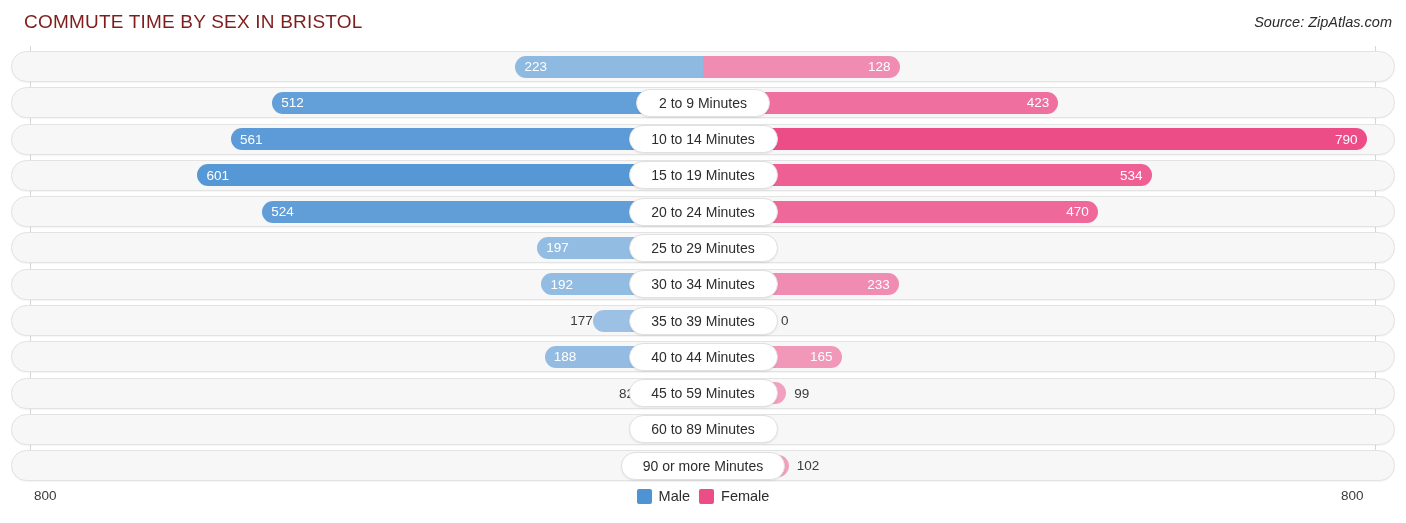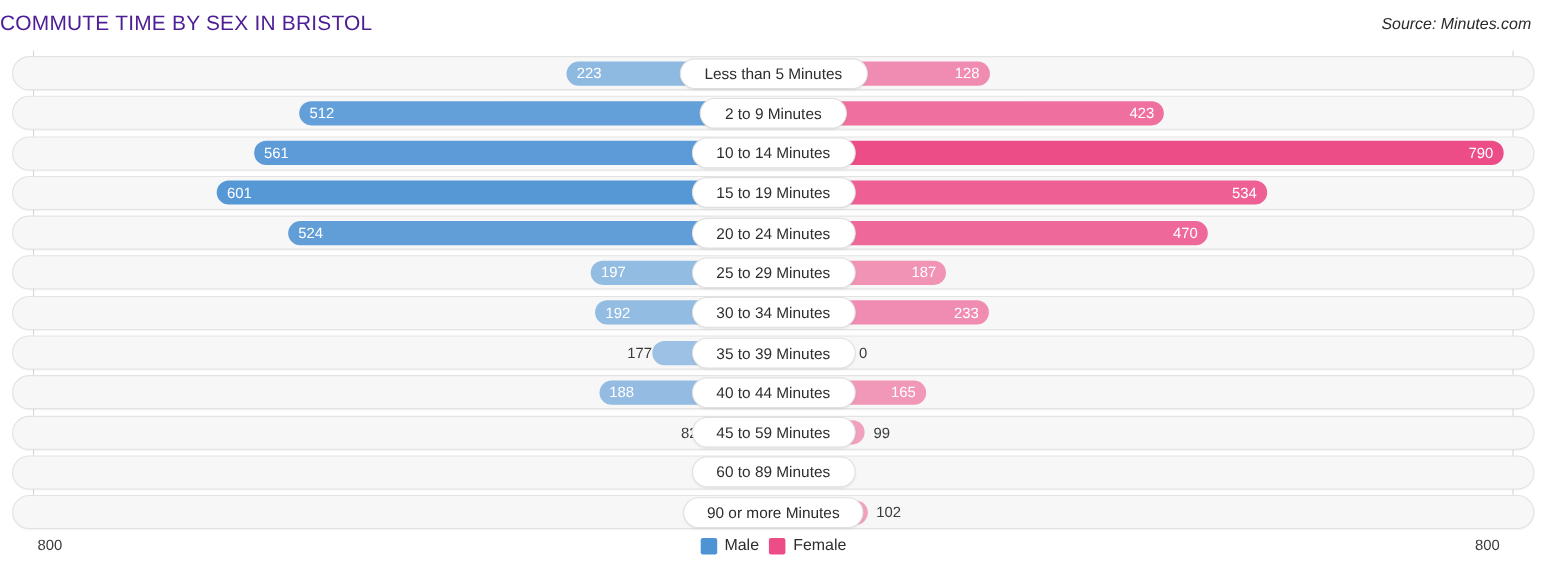--- a/index.html
+++ b/index.html
@@ -7,22 +7,22 @@
     width:1406px;height:523px;
     background:#ffffff;
     font-family:"Liberation Sans",sans-serif;
     overflow:hidden;
     position:relative;
   }
   .header{
     position:absolute;top:0;left:0;width:1406px;height:46px;
   }
   .chart-title{
-    position:absolute;left:0;top:11px;
-    font-size:19px;color:#4c1d95;letter-spacing:.2px;
+    position:absolute;left:24px;top:11px;
+    font-size:19px;color:#7f1d1d;letter-spacing:.2px;
     white-space:nowrap;
   }
   .chart-source{
     position:absolute;right:14px;top:14px;
     font-size:14.5px;color:#2b2b2b;font-style:italic;
     white-space:nowrap;
   }
   .plot{
     position:absolute;left:0;top:46px;width:1406px;height:436px;
   }
@@ -101,37 +101,36 @@
   }
   .legend-item{display:flex;align-items:center;gap:7px;}
   .swatch{width:15px;height:15px;border-radius:2px;display:block;}
   .legend-label{font-size:14.5px;color:#2d2d2d;}
 </style>
 </head>
 <body>
 
 <div class="header">
   <div class="chart-title">COMMUTE TIME BY SEX IN BRISTOL</div>
-  <div class="chart-source">Source: Minutes.com</div>
+  <div class="chart-source">Source: ZipAtlas.com</div>
 </div>
 
 <div class="plot">
   <div class="gridline grid-left"></div>
   <div class="gridline grid-right"></div>
   <div class="rows" id="rows">
       <div class="row">
         <div class="track"></div>
         <div class="barwrap">
           <div class="bar bar-male" style="left: 515.401px; width: 187.599px; background: rgba(78, 147, 212, 0.62);">
             <span class="val-in">223</span>
           </div>
           <div class="bar bar-female" style="left: 703px; width: 196.56px; background: rgba(236, 77, 135, 0.627);">
             <span class="val-in">128</span>
           </div>
-          <div class="cat-pill" style="left: 617.5px; width: 171px;">Less than 5 Minutes</div>
         </div>
       </div>
       <div class="row">
         <div class="track"></div>
         <div class="barwrap">
           <div class="bar bar-male" style="left: 272.28px; width: 430.72px; background: rgba(78, 147, 212, 0.88);">
             <span class="val-in">512</span>
           </div>
           <div class="bar bar-female" style="left: 703px; width: 355.32px; background: rgba(236, 77, 135, 0.796);">
             <span class="val-in">423</span>
@@ -173,23 +172,20 @@
             <span class="val-in">470</span>
           </div>
           <div class="cat-pill" style="left: 628.5px; width: 149px;">20 to 24 Minutes</div>
         </div>
       </div>
       <div class="row">
         <div class="track"></div>
         <div class="barwrap">
           <div class="bar bar-male" style="left: 537.274px; width: 165.726px; background: rgba(78, 147, 212, 0.596);">
             <span class="val-in">197</span>
-          </div>
-          <div class="bar bar-female" style="left: 703px; width: 157.08px; background: rgba(236, 77, 135, 0.59);">
-            <span class="val-in">187</span>
           </div>
           <div class="cat-pill" style="left: 628.5px; width: 149px;">25 to 29 Minutes</div>
         </div>
       </div>
       <div class="row">
         <div class="track"></div>
         <div class="barwrap">
           <div class="bar bar-male" style="left: 541.48px; width: 161.52px; background: rgba(78, 147, 212, 0.592);">
             <span class="val-in">192</span>
           </div>

